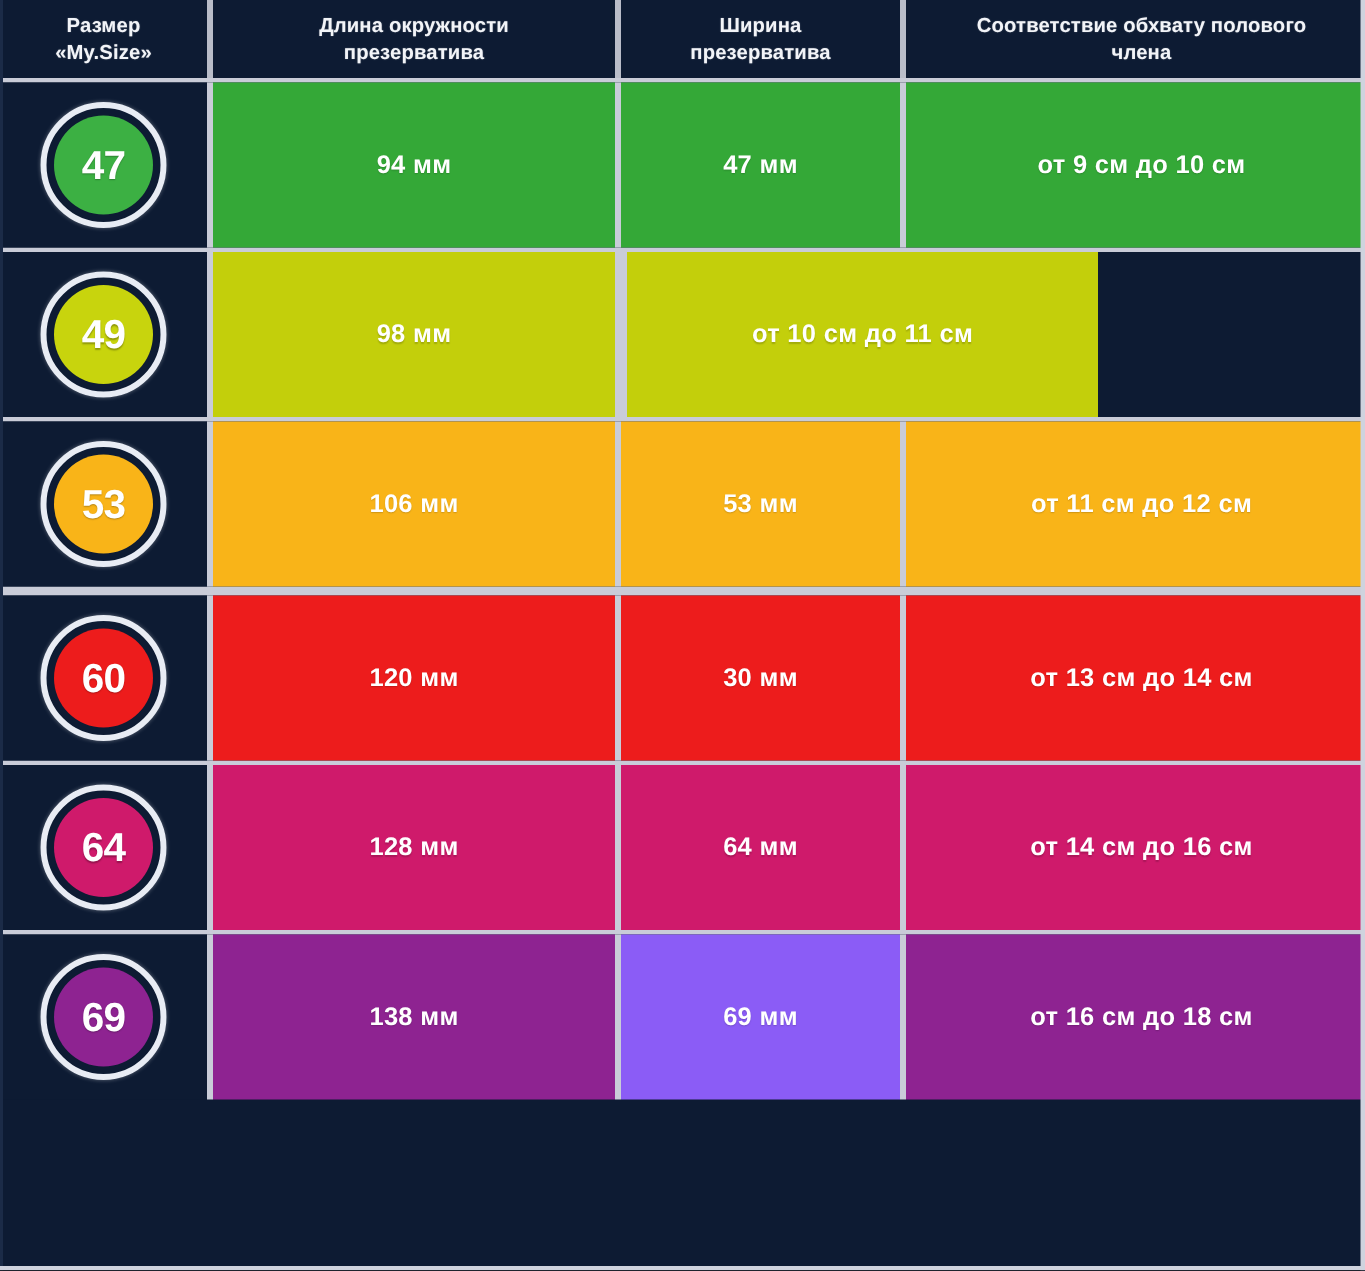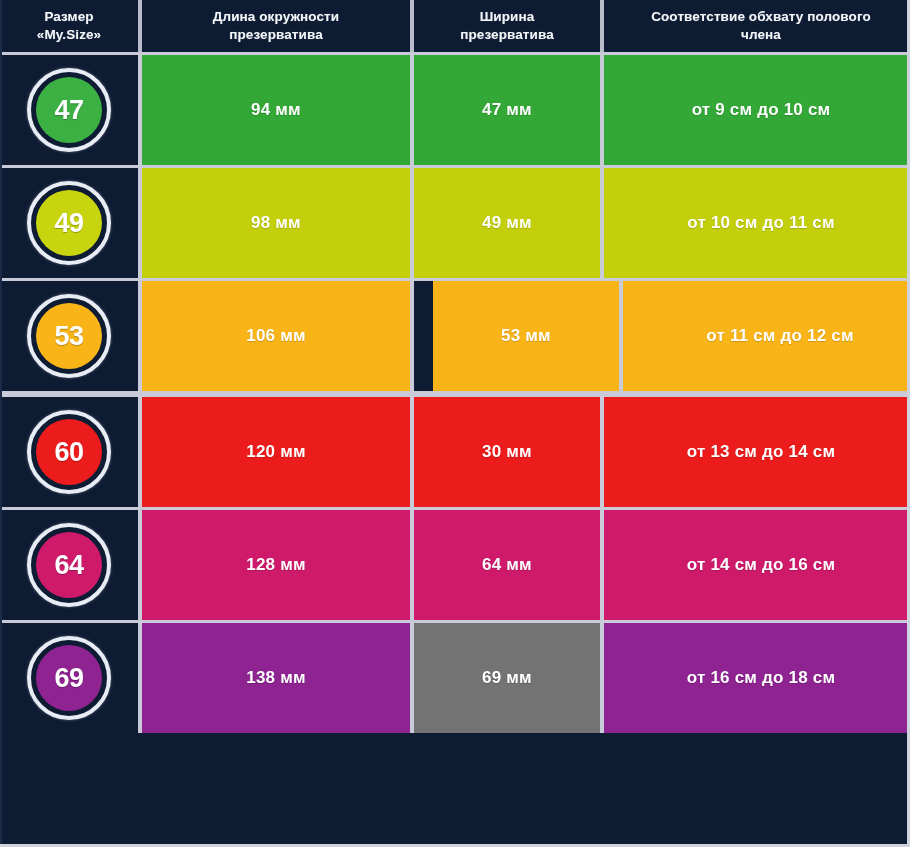--- a/index.html
+++ b/index.html
@@ -198,35 +198,34 @@
       <div class="hsep"></div>
       <div class="row drow">
         <div class="sizecell c0">
           <div class="ring">
             <div class="disc" style="background: rgb(200, 212, 13);">49</div>
           </div>
         </div>
         <div class="vsep"></div>
         <div class="cell c1" style="background: rgb(195, 207, 11);">98 мм</div>
         <div class="vsep"></div>
-        <div class="cell c2" style="background: rgb(195, 207, 11);">49 мм</div>
         <div class="vsep"></div>
         <div class="cell c3" style="background: rgb(195, 207, 11);">от 10 см до 11 см</div>
       </div>
       <div class="hsep"></div>
       <div class="row drow">
         <div class="sizecell c0">
           <div class="ring">
             <div class="disc" style="background: rgb(249, 180, 24);">53</div>
           </div>
         </div>
         <div class="vsep"></div>
         <div class="cell c1" style="background: rgb(249, 180, 24);">106 мм</div>
         <div class="vsep"></div>
-        <div class="cell c2" style="background: rgb(249, 180, 24); margin-left: 19px;">53 мм</div>
+        <div class="cell c2" style="background: rgb(249, 180, 24);">53 мм</div>
         <div class="vsep"></div>
         <div class="cell c3" style="background: rgb(249, 180, 24);">от 11 см до 12 см</div>
       </div>
       <div class="hsep"></div>
       <div class="hsep"></div>
       <div class="row drow">
         <div class="sizecell c0">
           <div class="ring">
             <div class="disc" style="background: rgb(237, 28, 28);">60</div>
           </div>
@@ -255,21 +254,21 @@
       <div class="hsep"></div>
       <div class="row drow">
         <div class="sizecell c0">
           <div class="ring">
             <div class="disc" style="background: rgb(142, 35, 145);">69</div>
           </div>
         </div>
         <div class="vsep"></div>
         <div class="cell c1" style="background: rgb(142, 35, 145);">138 мм</div>
         <div class="vsep"></div>
-        <div class="cell c2" style="background: #737373;">69 мм</div>
+        <div class="cell c2" style="background: #8b5cf6;">69 мм</div>
         <div class="vsep"></div>
         <div class="cell c3" style="background: rgb(142, 35, 145);">от 16 см до 18 см</div>
       </div>
     </div>
   <div class="edge-left"></div>
   <div class="edge-right"></div>
   <div class="edge-bottom"></div>
 </div>
 
 </body></html>

